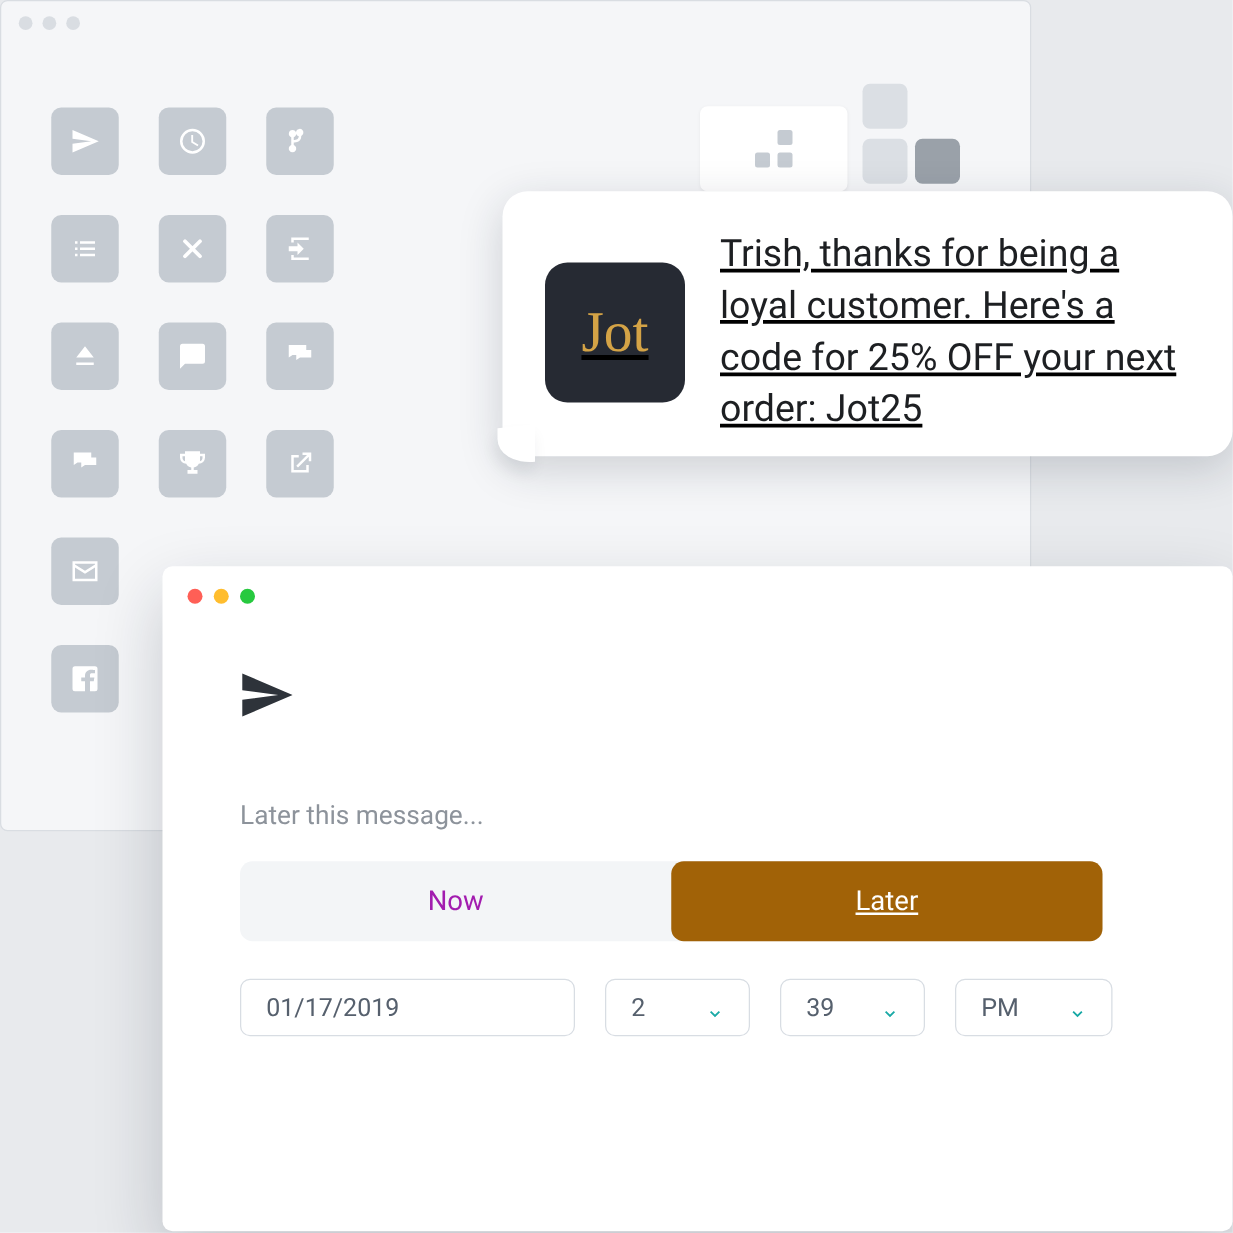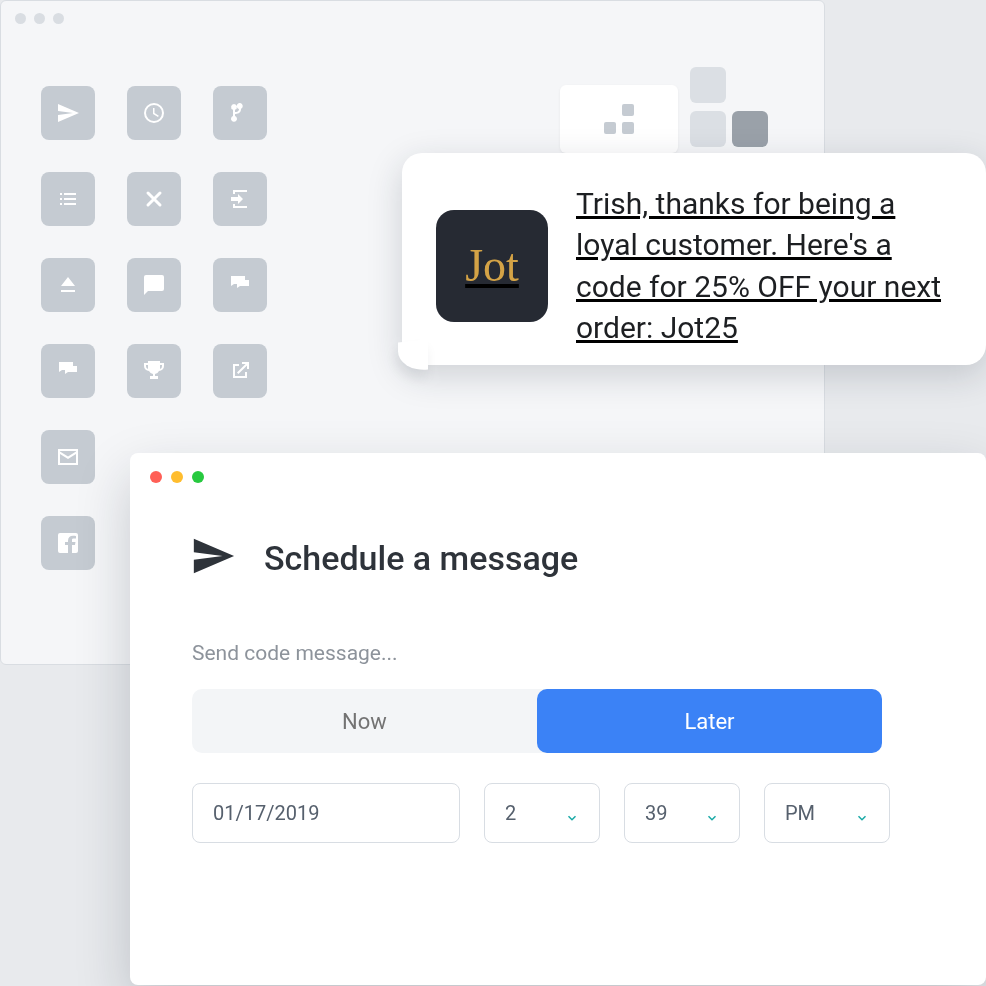--- a/index.html
+++ b/index.html
@@ -172,36 +172,37 @@
     height: 64px;
     background: #f3f5f7;
     border-radius: 10px;
   }
   .seg-item {
     flex:1;
     display:flex;
     align-items:center;
     justify-content:center;
     font-size: 22px;
-    color: #737373;
+    color: #a21caf;
     border-radius: 10px;
     cursor:pointer;
   }
   .seg-item.active {
-    background: #3b82f6;
+    background: #a16207;
     color: #fff;
+    text-decoration: underline;
   }
 
   .time-row {
     display:flex;
     gap: 24px;
     margin-top: 30px;
   }
   .field {
-    height: 60px;
+    height: 46px;
     border: 1.5px solid #d8dde3;
     border-radius: 8px;
     display:flex;
     align-items:center;
     padding: 0 20px;
     font-size: 20px;
     color: #56606d;
     background:#fff;
   }
   .date-field { width: 268px; justify-content:flex-start; }
@@ -327,25 +328,24 @@
     <span class="m-dot m-yellow"></span>
     <span class="m-dot m-green"></span>
   </div>
 
   <div class="modal-header">
     <span>
       <svg viewBox="0 0 24 24">
           <path d="M2 21l21-9L2 3v7l15 2-15 2z"></path>
         </svg>
     </span>
-    <div class="modal-title">Schedule a message</div>
   </div>
 
   <div class="modal-body">
-    <div class="send-label">Send code message...</div>
+    <div class="send-label">Later this message...</div>
 
     <div class="seg">
       <div class="seg-item">Now</div>
       <div class="seg-item active">Later</div>
     </div>
 
     <div class="time-row">
       <div class="field date-field">
         <span>01/17/2019</span>
       </div>

